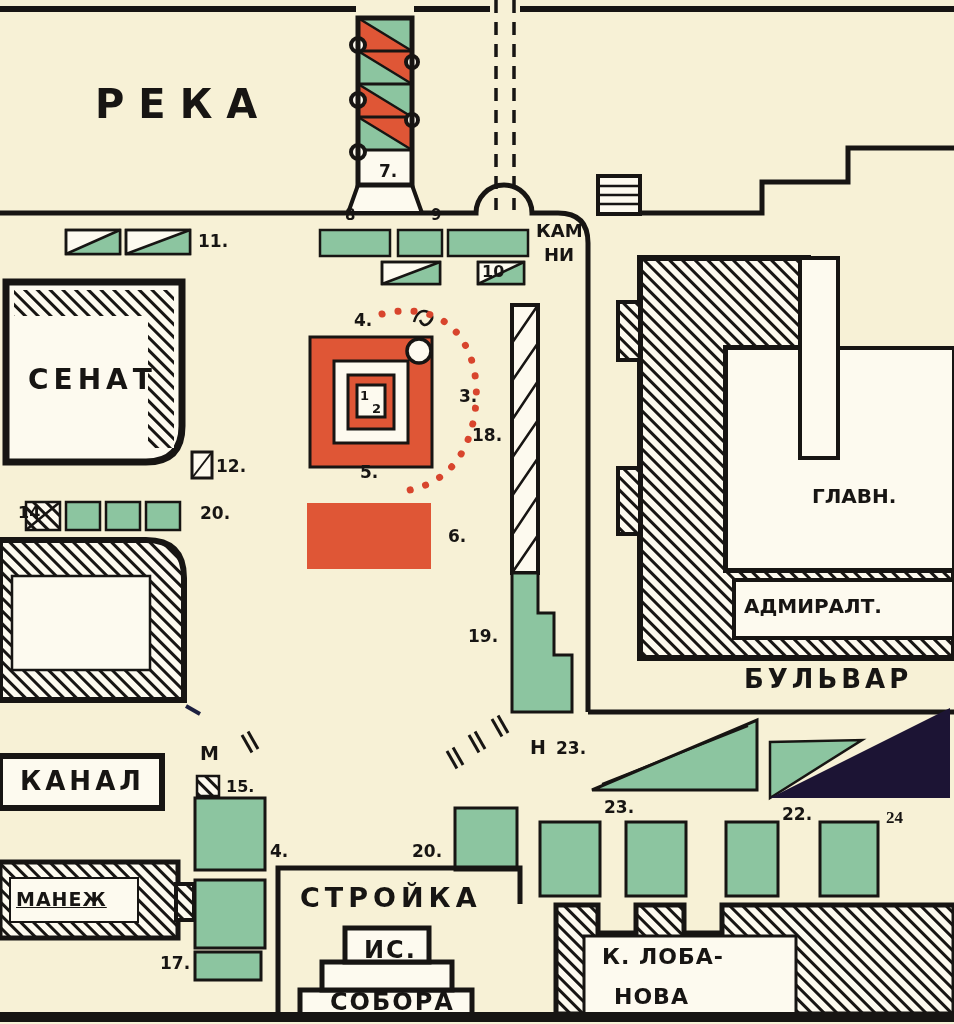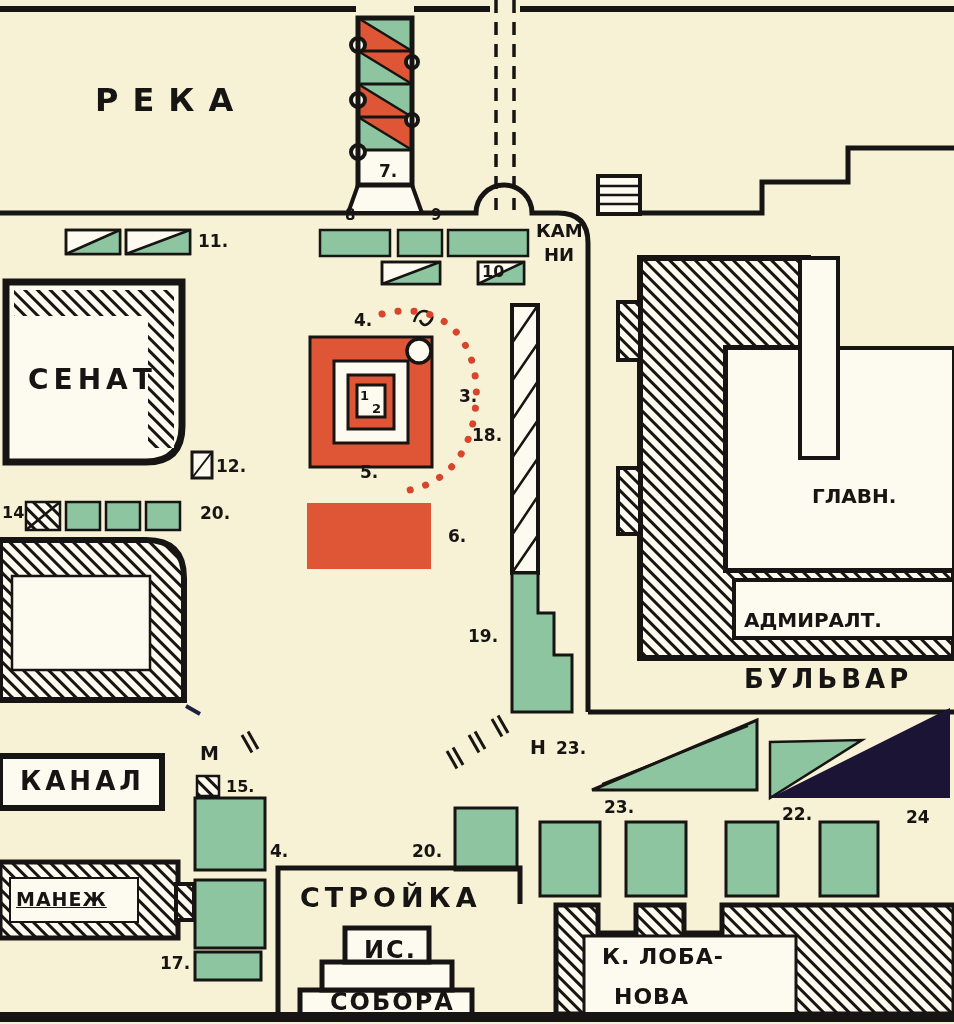--- a/index.html
+++ b/index.html
@@ -215,26 +215,26 @@
   <g>
     <path d="M556,905 H598 V933 H636 V905 H684 V933 H722 V905 H954 V1014 H556 Z" class="f-hatch sk" stroke-width="5"></path>
     <rect x="584" y="936" width="212" height="78" class="f-paper sk" stroke-width="3"></rect>
   </g>
 
   <rect x="0" y="1012" width="954" height="10" class="f-ink"></rect>
 
   <line x1="186" y1="706" x2="200" y2="714" stroke="#1d2040" stroke-width="4"></line>
 </svg>
 
-<div class="lbl" style="left:95px;top:84px;font-size:32px;letter-spacing:14px;">РЕКА</div>
+<div class="lbl" style="left:95px;top:84px;font-size:40px;letter-spacing:14px;">РЕКА</div>
 <div class="lbl" style="left:28px;top:366px;font-size:28px;letter-spacing:5px;">СЕНАТ</div>
 <div class="lbl" style="left:536px;top:222px;font-size:18px;">КАМ</div>
 <div class="lbl" style="left:544px;top:246px;font-size:18px;">НИ</div>
 <div class="lbl" style="left:812px;top:486px;font-size:20px;">ГЛАВН.</div>
-<div class="lbl" style="left:744px;top:596px;font-size:20px;margin-top:14px;">АДМИРАЛТ.</div>
+<div class="lbl" style="left:744px;top:596px;font-size:20px;">АДМИРАЛТ.</div>
 <div class="lbl" style="left:744px;top:666px;font-size:26px;letter-spacing:4px;">БУЛЬВАР</div>
 <div class="lbl" style="left:20px;top:768px;font-size:26px;letter-spacing:4px;">КАНАЛ</div>
 <div class="lbl" style="left:16px;top:890px;font-size:19px;letter-spacing:1px;text-decoration:underline;">МАНЕЖ</div>
 <div class="lbl" style="left:300px;top:884px;font-size:27px;letter-spacing:5px;">СТРОЙКА</div>
 <div class="lbl" style="left:364px;top:938px;font-size:24px;letter-spacing:2px;">ИС.</div>
 <div class="lbl" style="left:330px;top:990px;font-size:24px;letter-spacing:2px;">СОБОРА</div>
 <div class="lbl" style="left:602px;top:946px;font-size:22px;letter-spacing:1px;">К. ЛОБА-</div>
 <div class="lbl" style="left:614px;top:986px;font-size:22px;letter-spacing:1px;">НОВА</div>
 <div class="lbl" style="left:200px;top:744px;font-size:19px;">М</div>
 <div class="lbl" style="left:530px;top:738px;font-size:19px;">Н</div>
@@ -245,25 +245,25 @@
 <div class="num" style="left:354px;top:312px;">4.</div>
 <div class="num" style="left:360px;top:464px;">5.</div>
 <div class="num" style="left:448px;top:528px;">6.</div>
 <div class="num" style="left:379px;top:163px;">7.</div>
 <div class="num" style="left:345px;top:208px;font-size:15px;">8</div>
 <div class="num" style="left:431px;top:208px;font-size:15px;">9</div>
 <div class="num" style="left:443px;top:264px;font-size:16px;padding-left:39px;">10</div>
 <div class="num" style="left:198px;top:233px;">11.</div>
 <div class="num" style="left:216px;top:458px;">12.</div>
 <div class="num" style="left:200px;top:505px;">20.</div>
-<div class="num" style="left:2px;top:505px;font-size:16px;text-align:center;">14</div>
+<div class="num" style="left:18px;top:505px;font-size:16px;text-align:center;">14</div>
 <div class="num" style="left:226px;top:779px;font-size:16px;">15.</div>
 <div class="num" style="left:270px;top:843px;">4.</div>
 <div class="num" style="left:160px;top:955px;">17.</div>
 <div class="num" style="left:472px;top:427px;">18.</div>
 <div class="num" style="left:468px;top:628px;">19.</div>
 <div class="num" style="left:412px;top:843px;">20.</div>
 <div class="num" style="left:604px;top:799px;">23.</div>
 <div class="num" style="left:782px;top:806px;">22.</div>
 <div class="num" style="left:556px;top:740px;">23.</div>
-<div class="num" style="left:906px;top:809px;">24</div>
+<div class="num" style="left:886px;top:809px;font-family:Liberation Serif, serif;">24</div>
 
 </div>
 
 </body></html>

